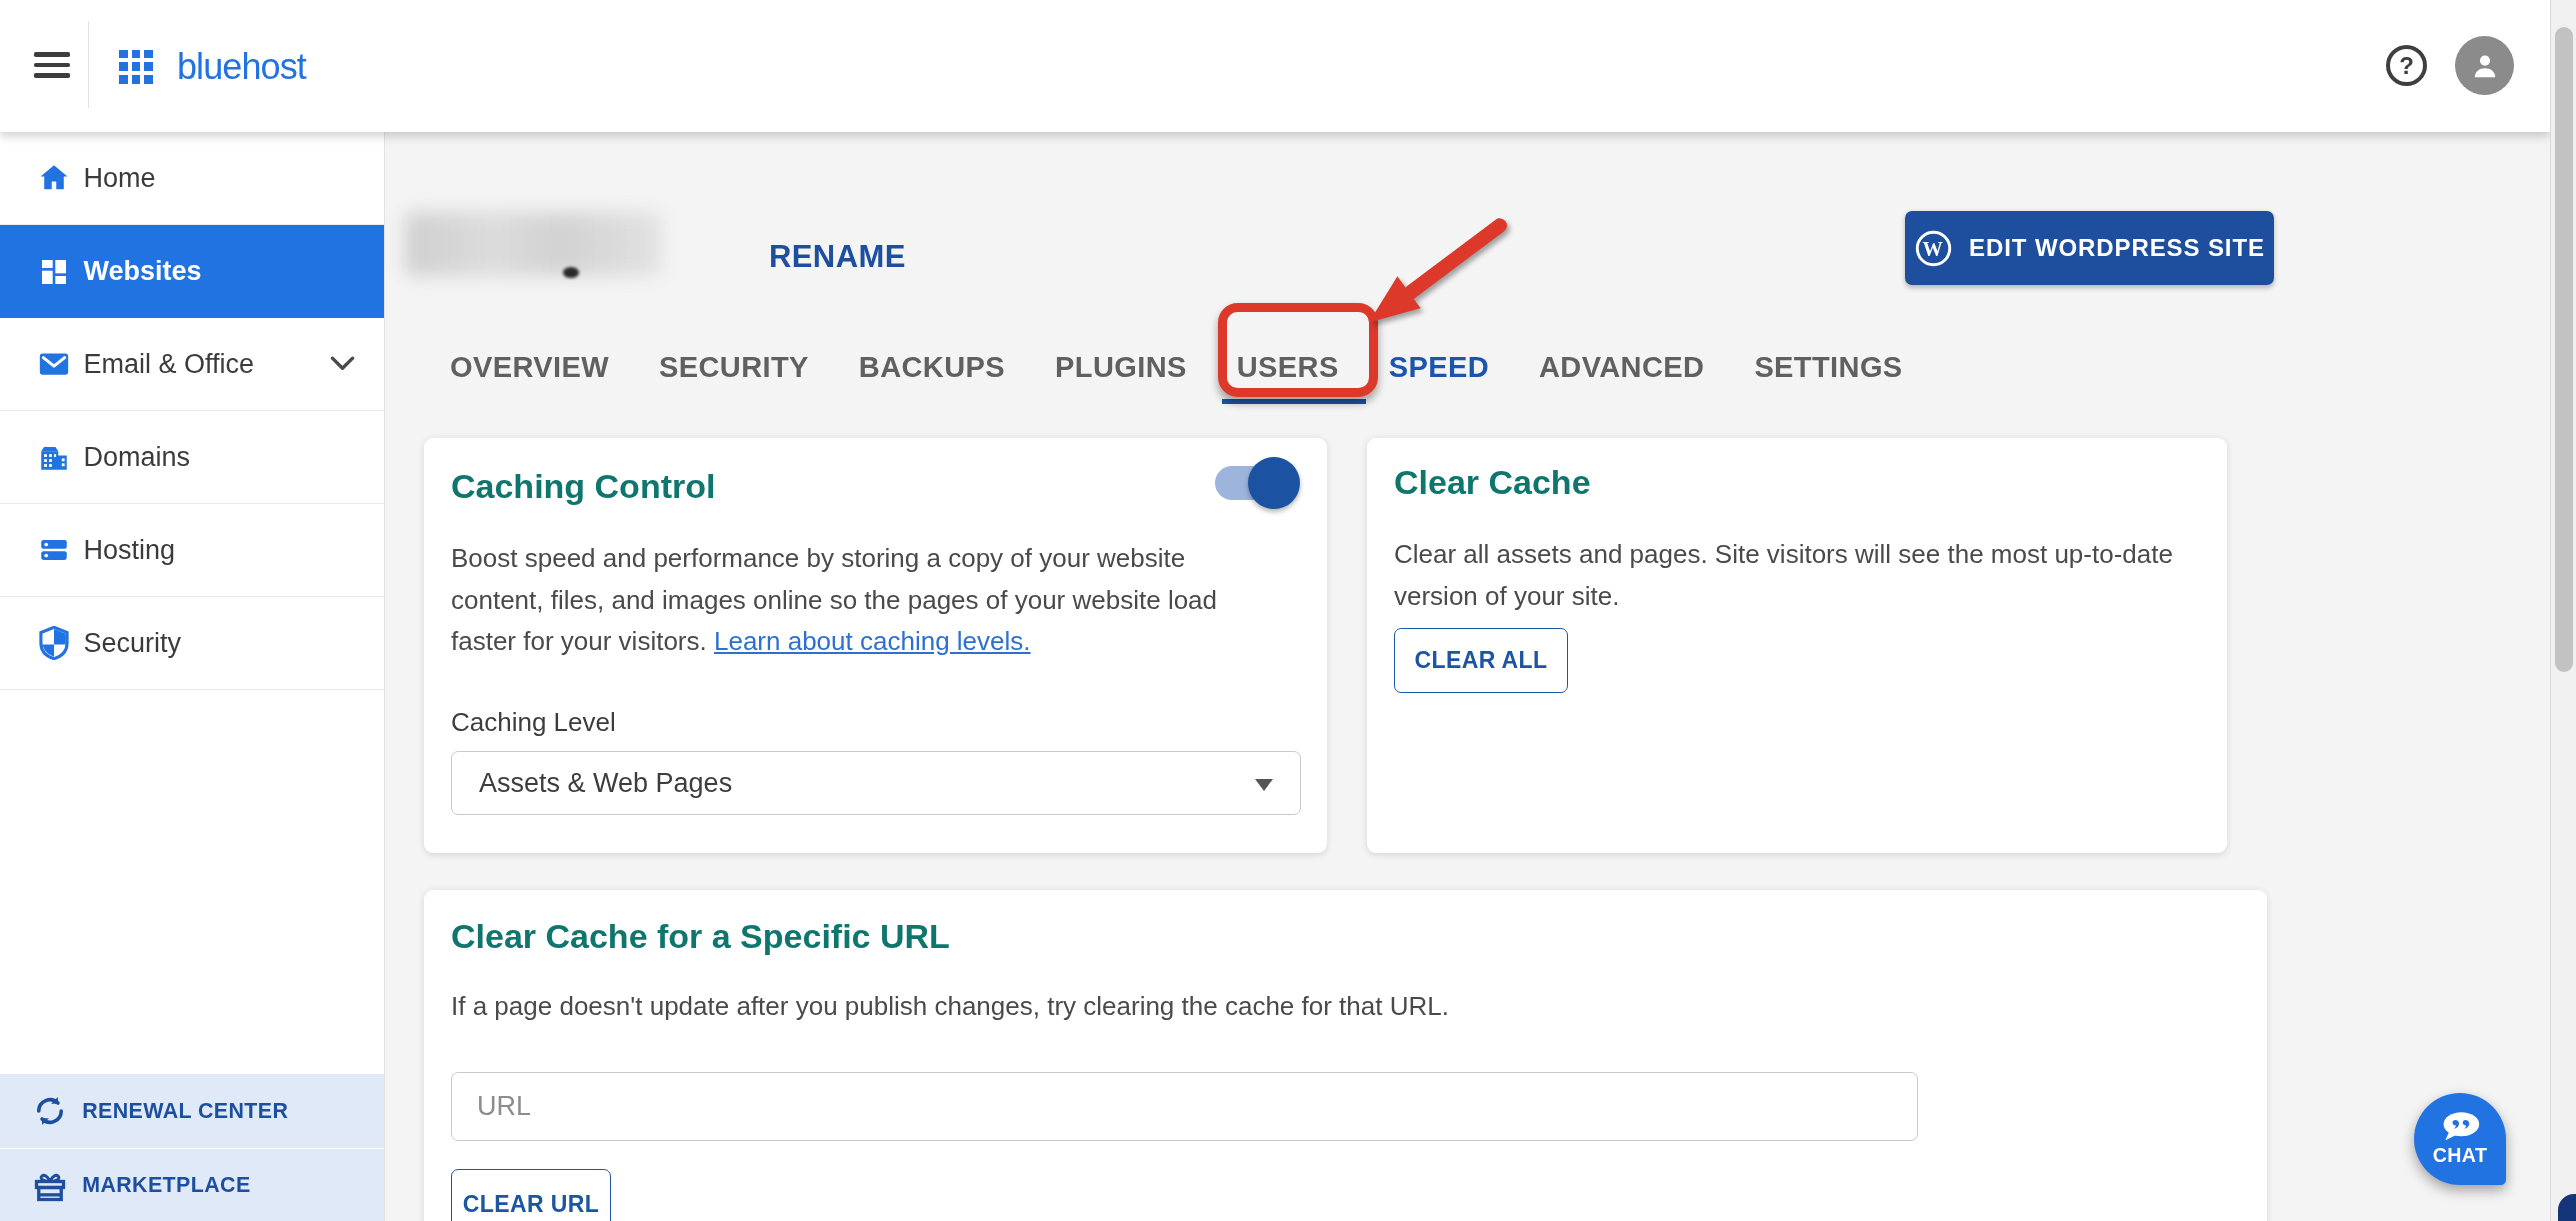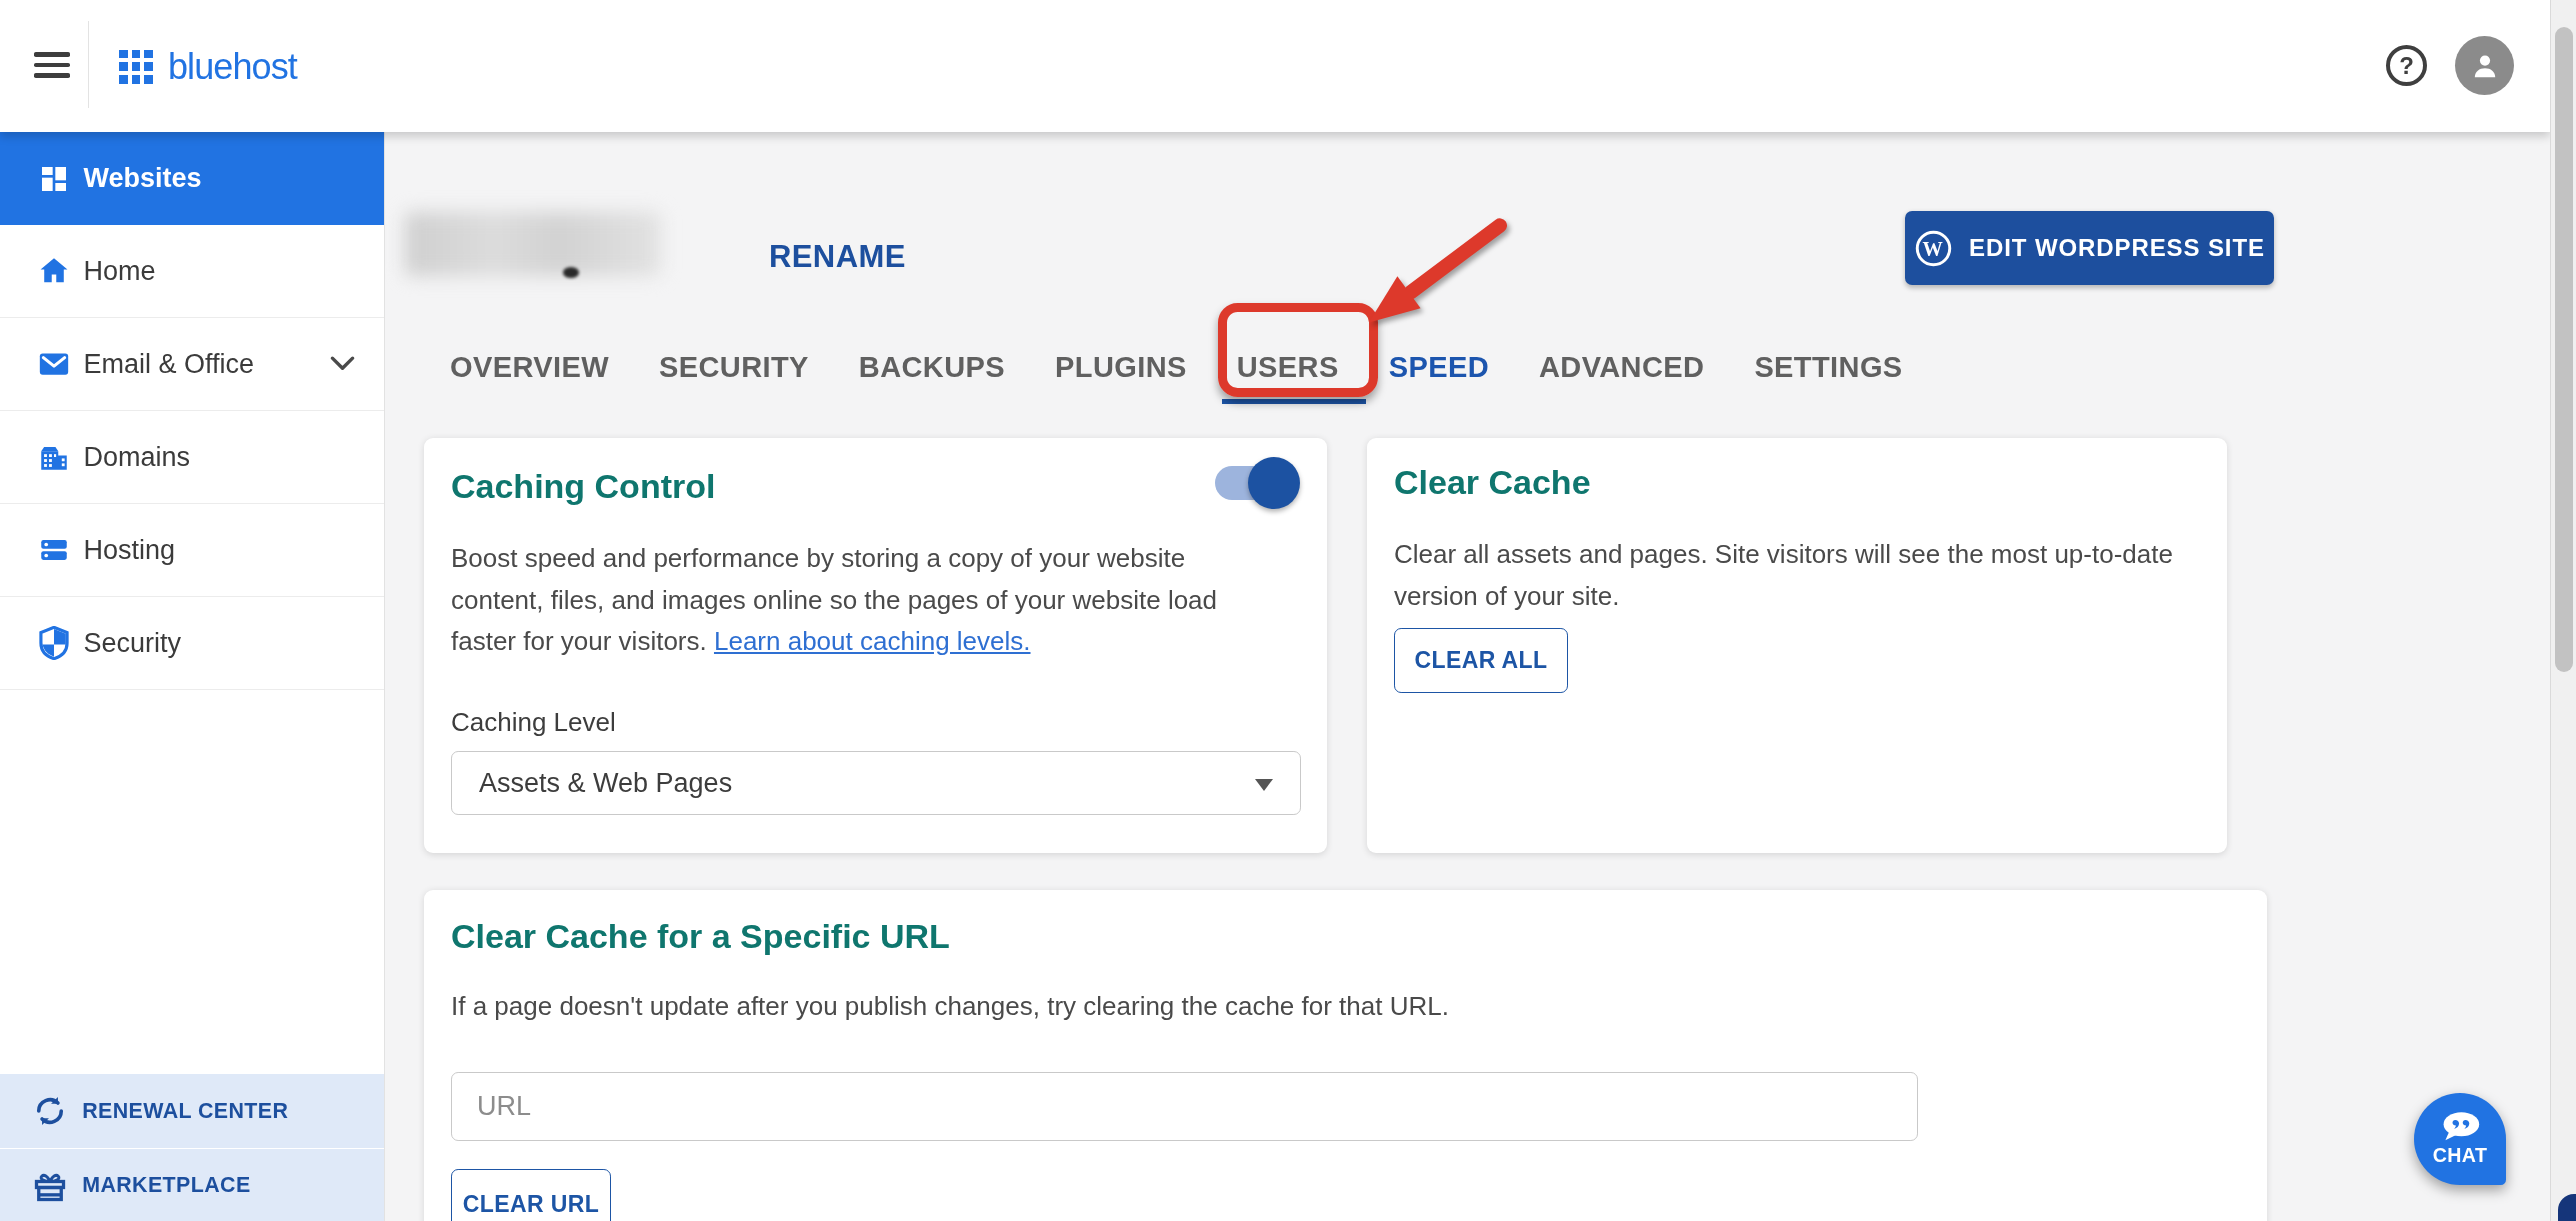--- a/index.html
+++ b/index.html
@@ -5,21 +5,21 @@
   * { margin:0; padding:0; box-sizing:border-box; }
   html,body { width:2576px; height:1221px; overflow:hidden;
     font-family:"Liberation Sans", sans-serif; background:#f4f4f5; }
 
   
   .header { position:absolute; left:0; top:0; width:2550px; height:132px; background:#ffffff;
     box-shadow:0 4.5px 9px rgba(0,0,0,.18); z-index:30; }
   .hamburger { position:absolute; left:34px; top:52px; width:36px; height:27px; cursor:pointer; }
   .hamburger span { display:block; width:36px; height:4.5px; background:#3d3d3d; border-radius:1.8px; margin-bottom:6.2px; }
   .header-divider { position:absolute; left:88px; top:21.4px; width:0.9px; height:87px; background:#e3e3e3; }
-  .logo { position:absolute; left:119px; top:45px; display:flex; align-items:center; gap:15px; }
+  .logo { position:absolute; left:119px; top:45px; display:flex; align-items:center; gap:24px; }
   .logo-grid { width:34px; height:34px; display:grid; grid-template-columns:repeat(3,1fr); gap:3.6px; }
   .logo-grid i { background:#2173e2; }
   .logo-text { font-size:36px; color:#2173e2; font-weight:500; letter-spacing:-0.9px; line-height:43px; }
   .help-icon { position:absolute; left:2386px; top:45px; width:41px; height:41px; border:4.5px solid #3f3f3f;
     border-radius:50%; color:#3f3f3f; font-weight:700; font-size:24px; display:flex; align-items:center; justify-content:center; cursor:pointer; }
   .avatar { position:absolute; left:2455px; top:36px; width:59px; height:59px; background:#8b8b8b;
     border-radius:50%; display:flex; align-items:center; justify-content:center; cursor:pointer; }
 
   
   .sidebar { position:absolute; left:0; top:132px; width:385px; height:1090px; background:#ffffff;
@@ -144,39 +144,39 @@
   <div class="avatar">
     <svg width="34" height="34" viewBox="0 0 24 24">
       <circle cx="12" cy="8.2" r="3.6" fill="#ffffff"></circle>
       <path d="M4.8 20c0-4 3.2-6.4 7.2-6.4s7.2 2.4 7.2 6.4z" fill="#ffffff"></path>
     </svg>
   </div>
 </div>
 
 <div class="sidebar">
 
+  <div class="side-item">
+    <span class="s-icon">
+      <svg width="34" height="34" viewBox="0 0 24 24">
+          <path d="M12 3 2.5 11h2.6v9h5.3v-5.6h3.2V20h5.3v-9h2.6z" fill="#2173e2"></path>
+        </svg>
+    </span>
+    <span class="s-label">Home</span>
+  </div>
+
   <div class="side-item active">
     <span class="s-icon">
       <svg width="32" height="32" viewBox="0 0 24 24">
         <rect x="3" y="3" width="8" height="6" fill="#ffffff"></rect>
         <rect x="3" y="11" width="8" height="10" fill="#ffffff"></rect>
         <rect x="13" y="3" width="8" height="10" fill="#ffffff"></rect>
         <rect x="13" y="15" width="8" height="6" fill="#ffffff"></rect>
       </svg>
     </span>
     <span class="s-label">Websites</span>
-  </div>
-
-  <div class="side-item">
-    <span class="s-icon">
-      <svg width="34" height="34" viewBox="0 0 24 24">
-          <path d="M12 3 2.5 11h2.6v9h5.3v-5.6h3.2V20h5.3v-9h2.6z" fill="#2173e2"></path>
-        </svg>
-    </span>
-    <span class="s-label">Home</span>
   </div>
 
   <div class="side-item">
     <span class="s-icon">
       <svg width="34" height="34" viewBox="0 0 24 24">
         <rect x="2" y="4.5" width="20" height="15" rx="2" fill="#2173e2"></rect>
         <path d="M4.5 7.5 12 13.5 19.5 7.5" fill="none" stroke="#ffffff" stroke-width="2.2" stroke-linecap="round" stroke-linejoin="round"></path>
       </svg>
     </span>
     <span class="s-label">Email &amp; Office</span>

